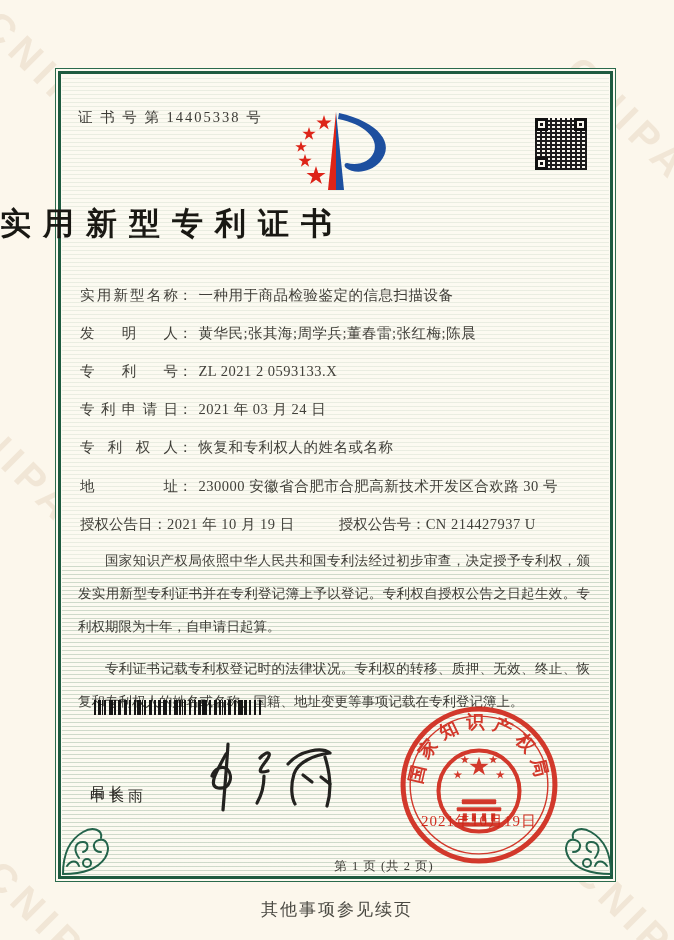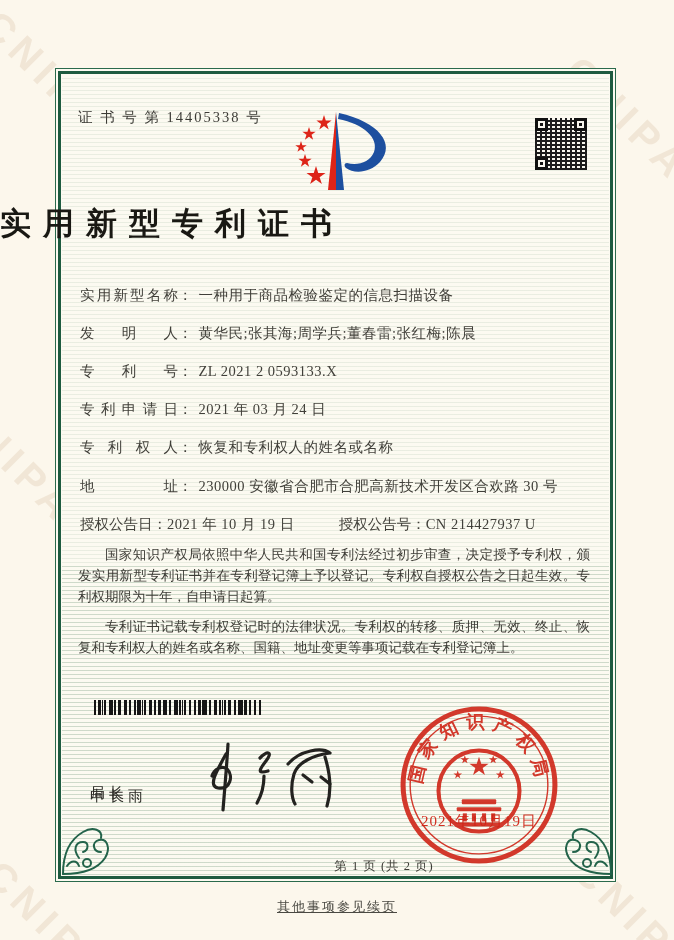--- a/index.html
+++ b/index.html
@@ -66,21 +66,21 @@
   .flabel{
     display:inline-block;width:98px;
     text-align:justify;text-align-last:justify;
     vertical-align:top;
   }
   .fcolon{display:inline-block;margin-right:6px;}
   .fvalue{letter-spacing:0.5px;}
   .grant-group2{margin-left:44px;}
   .paras{
     position:absolute;left:78px;top:544px;width:512px;
-    font-size:13.5px;line-height:21px;color:#3d3c36;
+    font-size:13.5px;line-height:33px;color:#3d3c36;
     text-align:justify;
   }
   .paras p{margin:0 0 9px 0;text-indent:2em;}
   .barcode{
     position:absolute;left:94px;top:700px;width:168px;height:15px;
     background:
       repeating-linear-gradient(90deg,#141414 0 2px,transparent 2px 5px),
       repeating-linear-gradient(90deg,#141414 0 1px,transparent 1px 8px),
       repeating-linear-gradient(90deg,transparent 0 4px,#141414 4px 6px,transparent 6px 13px);
   }
@@ -92,21 +92,21 @@
     position:absolute;left:398px;top:812px;width:162px;
     text-align:center;font-size:15px;color:#cf2517;
     letter-spacing:1px;font-weight:normal;opacity:0.95;
   }
   .page-info{
     position:absolute;left:0;top:858px;width:674px;text-align:center;
     font-size:12.5px;color:#3c3b35;letter-spacing:1px;margin-left:47px;
   }
   .footer-note{
     position:absolute;left:0;top:898px;width:674px;text-align:center;
-    font-size:13px;color:#4a4942;letter-spacing:2px;text-decoration:underline;
+    font-size:17px;color:#4a4942;letter-spacing:2px;
   }
 </style>
 </head>
 <body>
 
 <div class="page">
 
   <div class="watermark" style="left:6px;top:2px;">CNIPA</div>
   <div class="watermark" style="left:588px;top:48px;">CNIPA</div>
   <div class="watermark wm-faint" style="left:430px;top:262px;">CNIPA</div>

